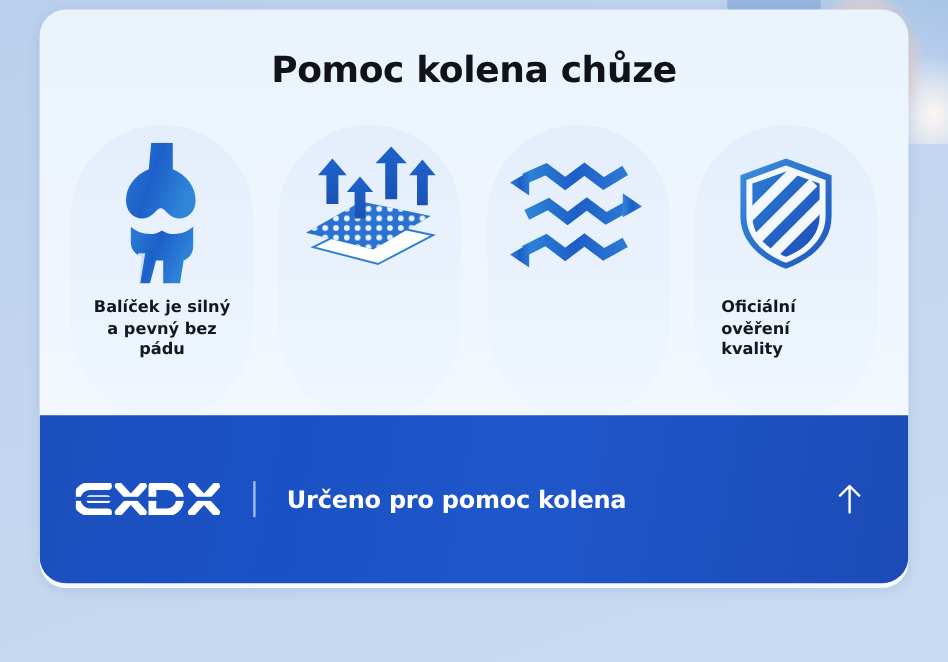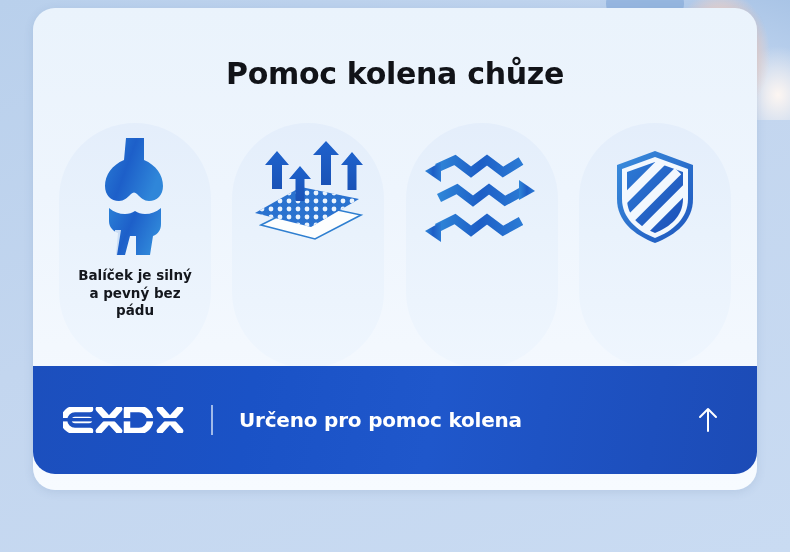--- a/index.html
+++ b/index.html
@@ -46,35 +46,35 @@
     height: 482px;
     border-radius: 22px;
     background: linear-gradient(180deg, #eaf3fc 0%, #eef5fd 38%, #f3f8fe 70%, #f7fbff 100%);
     overflow: hidden;
     box-shadow: 0 2px 10px rgba(60,90,140,.13);
   }
 
   
   #headline {
     text-align: center;
-    margin: 15px;
+    margin: 0;
     padding-top: 34px;
     font-size: 30px;
     line-height: 34px;
     font-weight: bold;
     letter-spacing: -0.3px;
     color: #111318;
     font-family: "DejaVu Sans", sans-serif;
   }
 
   
   #features {
     position: absolute;
     left: 26px;
-    top: 115px;
+    top: 96px;
     width: 672px;
     display: flex;
     justify-content: space-between;
   }
   .pill {
     width: 152px;
     height: 245px;
     border-radius: 76px;
     background: linear-gradient(180deg, #e4eefb 0%, #e9f2fc 45%, #eff6fe 100%);
     position: relative;
@@ -95,23 +95,23 @@
     padding: 0 14px;
     white-space: pre-line;
   }
   .pill.centered .caption { text-align: center; }
   .pill.lefty .caption    { text-align: left; padding-left: 22px; }
 
   
   #brand-bar {
     position: absolute;
     left: 0;
-    bottom: 16px;
+    bottom: 4px;
     width: 100%;
-    height: 108px;
+    height: 140px;
     background: linear-gradient(100deg, #1c4fbd 0%, #1a52c6 30%, #1f57cb 55%, #1c4bb6 100%);
     border-radius: 0 0 22px 22px;
     display: flex;
     align-items: center;
   }
   #logo-wrap {
     margin-left: 30px;
     display: flex;
     align-items: center;
   }
@@ -255,20 +255,23 @@
 
           <path d="M46 15 L74 25 V52 C74 69 61 80 46 86 C31 80 18 69 18 52 V25 Z" fill="url(#shieldInner)"></path>
 
           <g clip-path="url(#shieldClip)" fill="#f2f8fe">
             <rect x="8" y="62" width="74" height="9" transform="rotate(-45 46 52)"></rect>
             <rect x="8" y="44" width="74" height="9" transform="rotate(-45 46 52)"></rect>
             <rect x="8" y="26" width="74" height="9" transform="rotate(-45 46 52)"></rect>
           </g>
         </svg>
       </div>
+      <div class="caption">Oficiální
+ověření
+kvality</div>
     </div>
 
   </div>
 
   <div id="brand-bar">
 
     <div id="logo-wrap">
       <svg width="126" height="34" viewBox="0 0 126 34">
         <defs>
           <mask id="slotMask">

